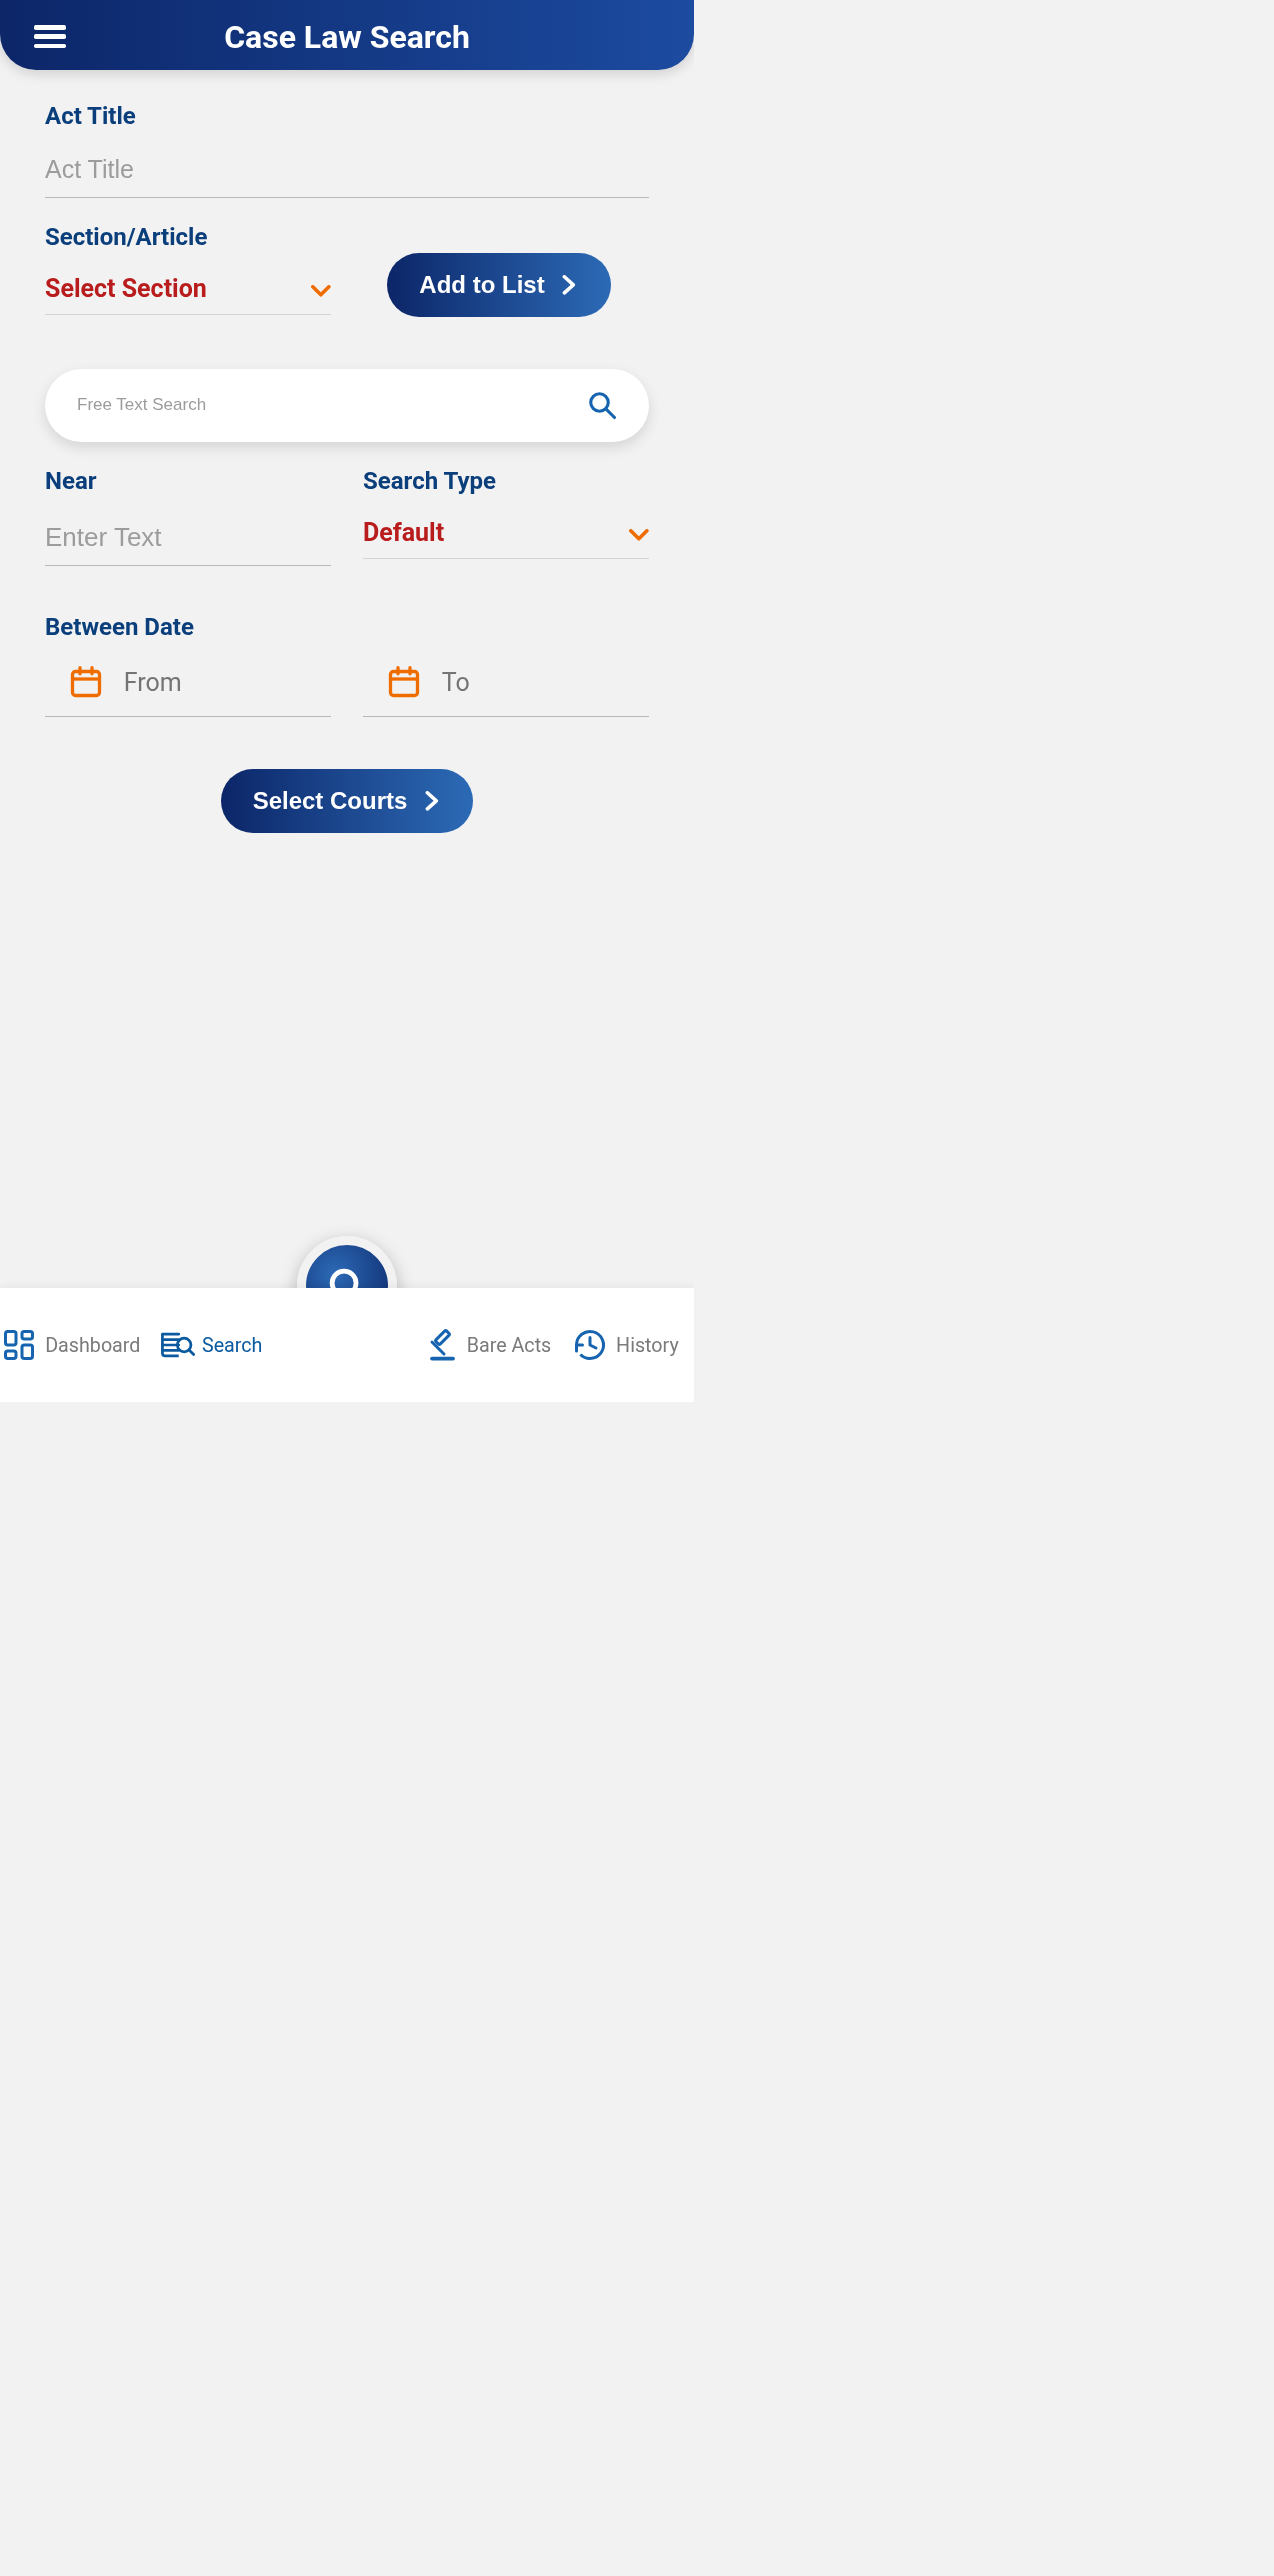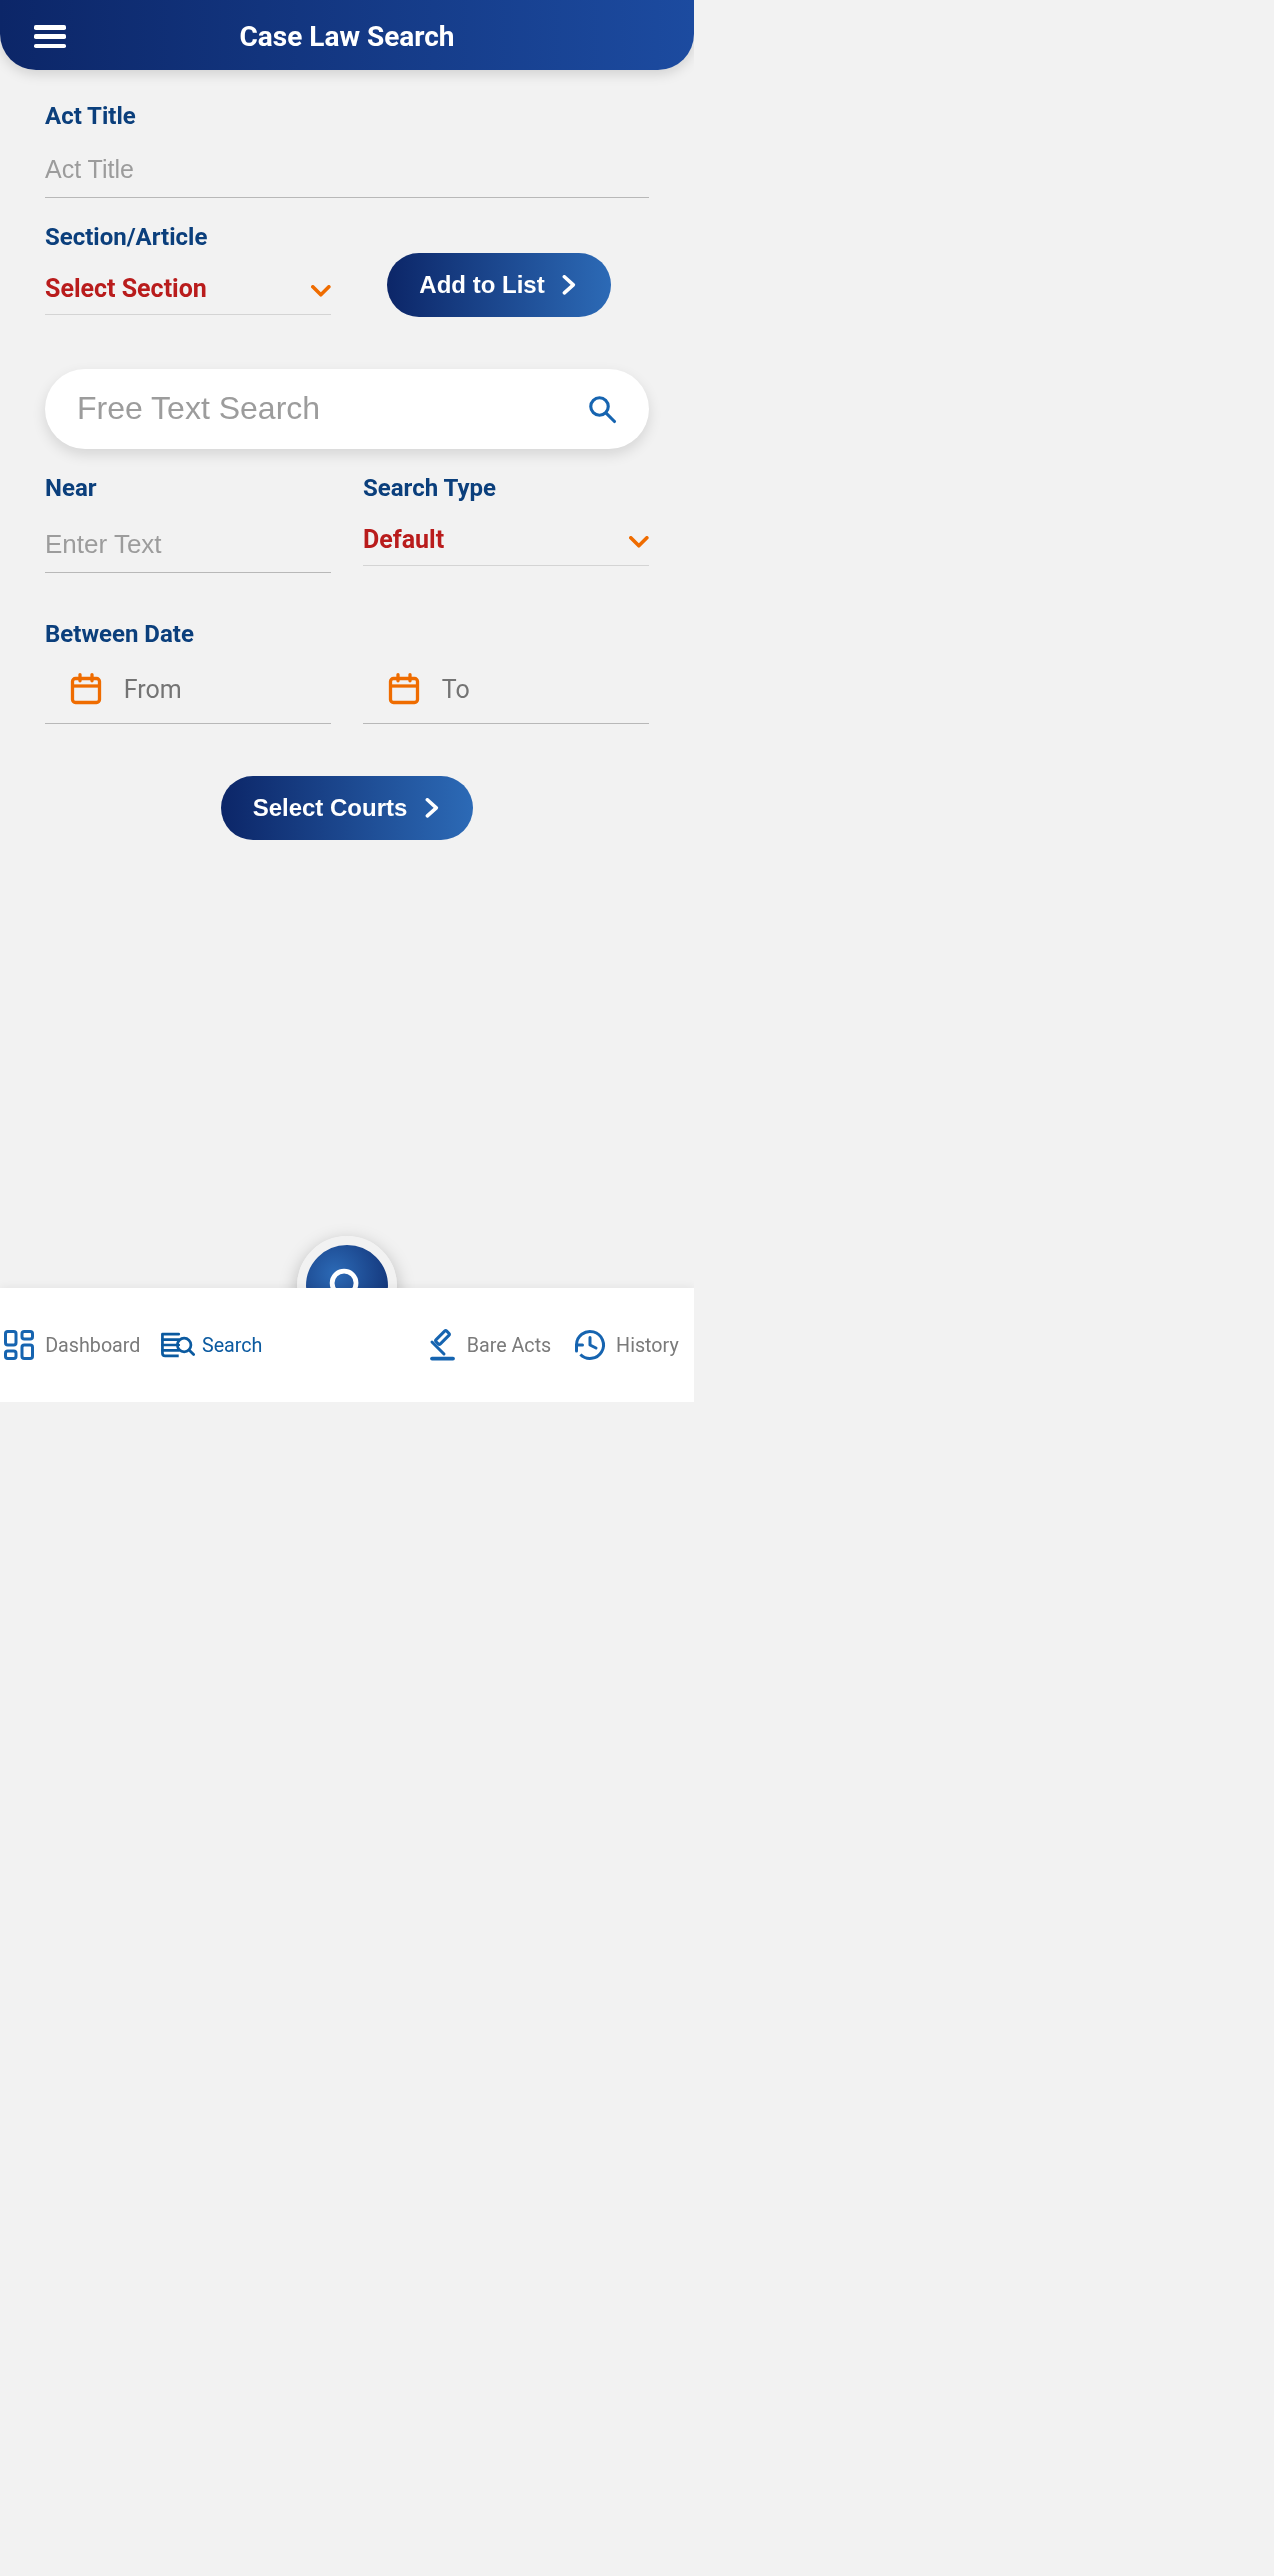--- a/index.html
+++ b/index.html
@@ -29,21 +29,21 @@
 .hamburger {
   width: 32px; height: 23px;
   display: flex; flex-direction: column; justify-content: space-between;
   cursor: pointer;
 }
 .hamburger span { display: block; height: 4.5px; background: #fff; border-radius: 1.8px; }
 .header-title {
   position: absolute;
   left: 0; right: 0;
   text-align: center;
-  font-size: 28px;
+  font-size: 32px;
   font-weight: 700;
   pointer-events: none;
 }
 .tabs {
   display: flex;
 }
 .tab {
   flex: 1;
   text-align: center;
   font-size: 25px;
@@ -119,21 +119,21 @@
   background: #fff;
   border-radius: 894px;
   box-shadow: 0 5.4px 14.3px rgba(0,0,0,0.12);
   display: flex;
   align-items: center;
   padding: 21.5px 32px;
 }
 .search-pill input {
   flex: 1;
   border: none;
-  font-size: 32px;
+  font-size: 17px;
   outline: none;
   background: transparent;
 }
 .search-pill input::placeholder { color: #9c9c9c; }
 .search-icon {
   width: 30px; height: 30px;
   color: #1664b0;
 }
 
 .two-col {

